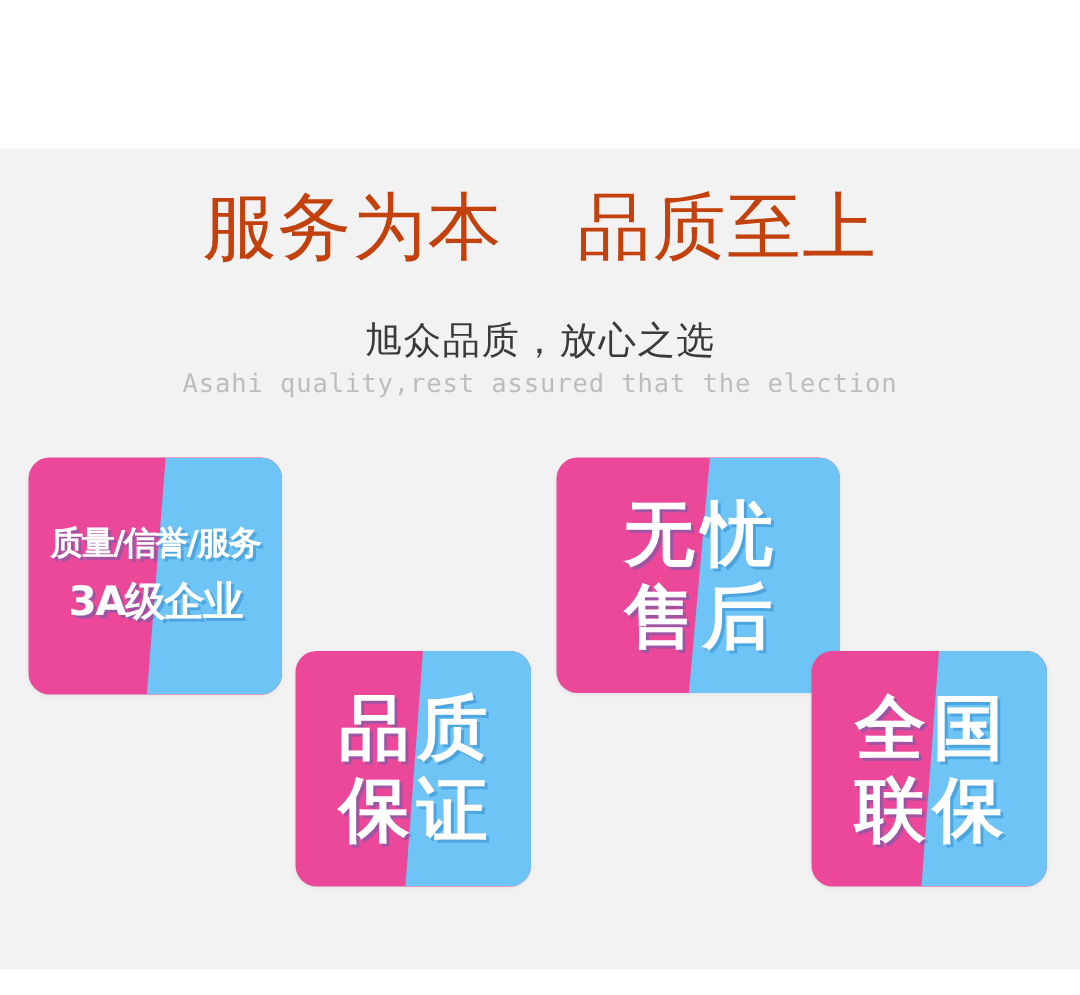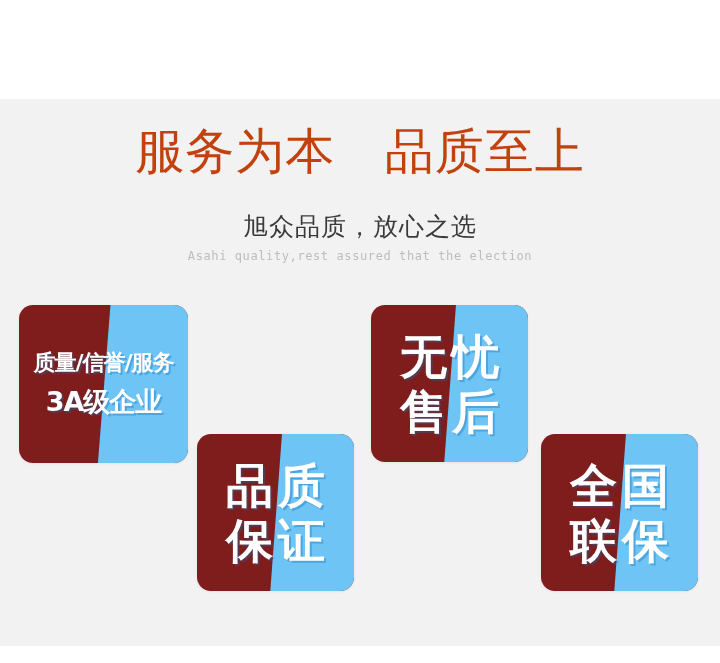--- a/index.html
+++ b/index.html
@@ -57,33 +57,33 @@
     font-size: 25px;
     line-height: 30px;
     font-weight: 400;
     color: #3a3a3a;
     letter-spacing: 1px;
   }
 
   .subhead-en {
     margin-top: 7px;
     font-family: "DejaVu Sans Mono", "Liberation Mono", monospace;
-    font-size: 12px;
+    font-size: 17px;
     line-height: 14px;
     font-weight: 400;
     color: #bdbdbd;
     letter-spacing: 0.6px;
   }
 
   
   .badge {
     position: absolute;
     border-radius: 14px;
     overflow: hidden;
-    background: #7f1d1d;
+    background: #ec4899;
     box-shadow: 0 1px 3px rgba(0, 0, 0, 0.06);
   }
 
   
   .badge .wedge {
     position: absolute;
     right: 0;
     top: 0;
     bottom: 0;
     width: 62%;
@@ -138,21 +138,21 @@
     height: 157px;
   }
   .badge-tall .line {
     font-size: 47px;
     line-height: 55px;
     letter-spacing: 5px;
     text-indent: 5px;
   }
 
   #badge-pinzhi { left: 197px; top: 434px; }
-  #badge-wuyou  { left: 371px; top: 305px; }
+  #badge-wuyou  { left: 371px; top: 305px; padding-left: 32px; }
   #badge-quanguo{ left: 541px; top: 434px; }
 </style>
 </head>
 <body>
 
 <div class="page">
 
   <div class="panel"></div>
 
   <div class="heading">

